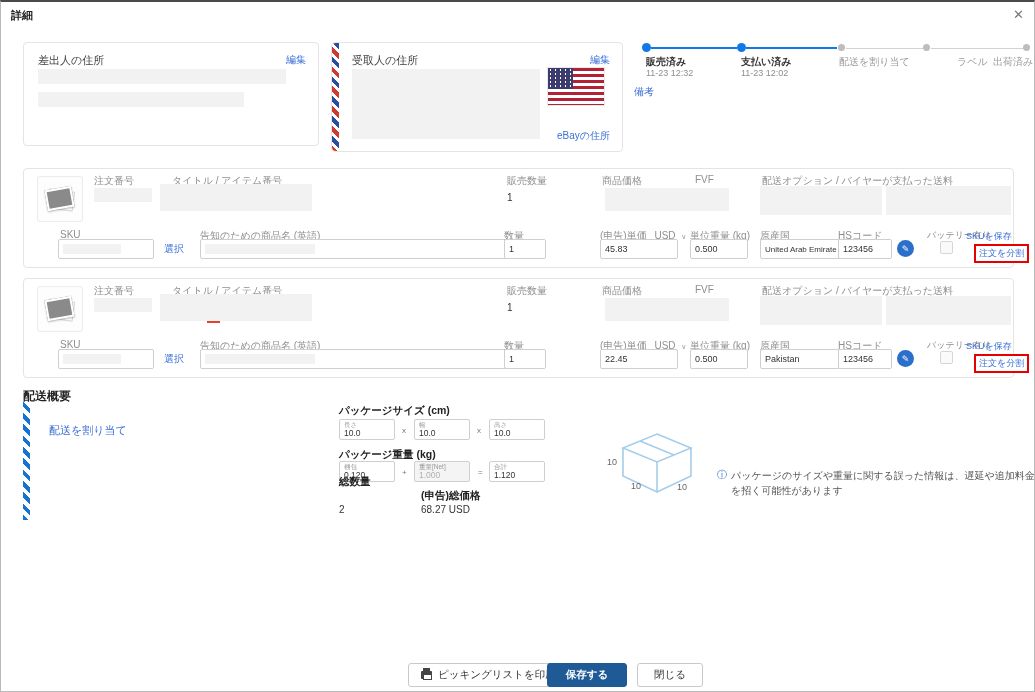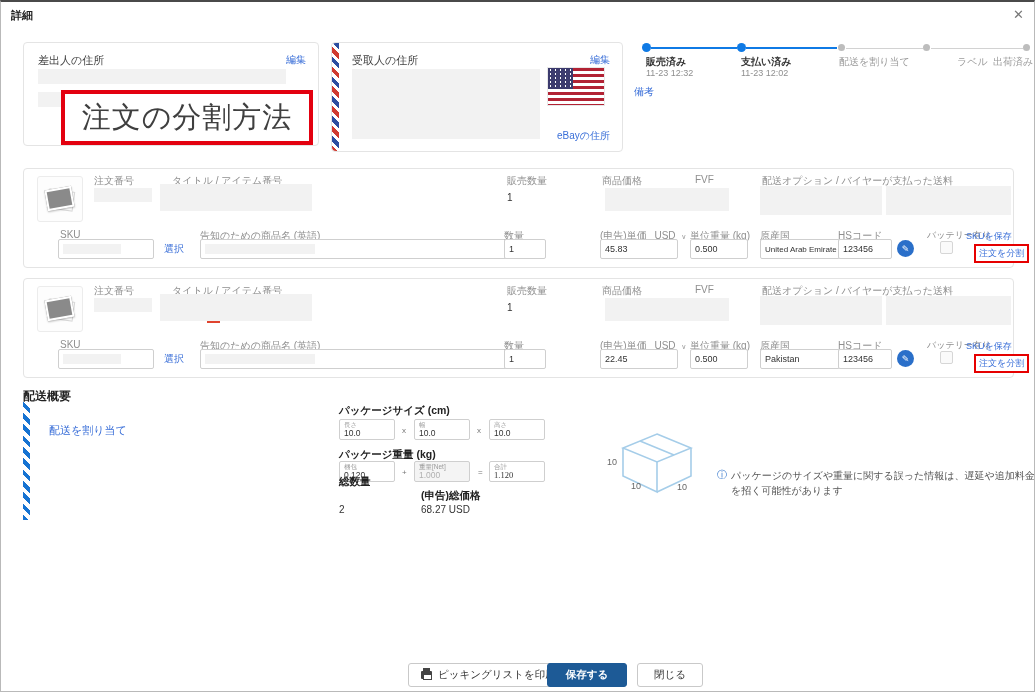--- a/index.html
+++ b/index.html
@@ -95,23 +95,20 @@
   <div class="window-title">詳細</div>
   <div class="close-x">✕</div>
 
   <div class="card" style="left:22px; top:40px; width:296px; height:104px;">
     <div class="lbl" style="left:14px; top:10px; font-size:11px; color:#444;">差出人の住所</div>
     <div class="link" style="right:12px; top:10px;">編集</div>
     <div class="ph" style="left:14px; top:26px; width:248px; height:15px;"></div>
     <div class="ph" style="left:14px; top:49px; width:206px; height:15px;"></div>
   </div>
 
-  <div class="overlay">
-    <span>注文の分割方法</span>
-  </div>
 
   <div class="card" style="left:330px; top:40px; width:292px; height:110px;">
     <div class="stripe-red-blue"></div>
     <div class="lbl" style="left:20px; top:10px; font-size:11px; color:#444;">受取人の住所</div>
     <div class="link" style="right:12px; top:10px;">編集</div>
     <div class="ph" style="left:20px; top:26px; width:188px; height:70px;"></div>
     <div class="flag" style="left:215px; top:24px;">
       <div class="canton"></div>
     </div>
     <div class="link" style="right:12px; bottom:8px;">eBayの住所</div>
@@ -285,21 +282,21 @@
   <div class="mini" style="left:338px; top:459px;">
     <span class="ml">梱包</span>
     <span class="mv">0.120</span>
   </div>
   <div class="op" style="left:401px; top:466px;">+</div>
   <div class="mini disabled" style="left:413px; top:459px;">
     <span class="ml">重量[Net]</span>
     <span class="mv">1.000</span>
   </div>
   <div class="op" style="left:477px; top:466px;">=</div>
-  <div class="mini" style="left:488px; top:459px;font-family:Liberation Serif, serif;">
+  <div class="mini" style="left:488px; top:459px;">
     <span class="ml">合計</span>
     <span class="mv">1.120</span>
   </div>
 
   <div class="bold-lbl" style="left:338px; top:473px;">総数量</div>
   <div class="val" style="left:338px; top:502px;">2</div>
   <div class="bold-lbl" style="left:420px; top:487px;">(申告)総価格</div>
   <div class="val" style="left:420px; top:502px;">68.27 USD</div>
 
   <svg class="abs" style="left:620px; top:430px;" width="72" height="62" viewBox="0 0 72 62">

